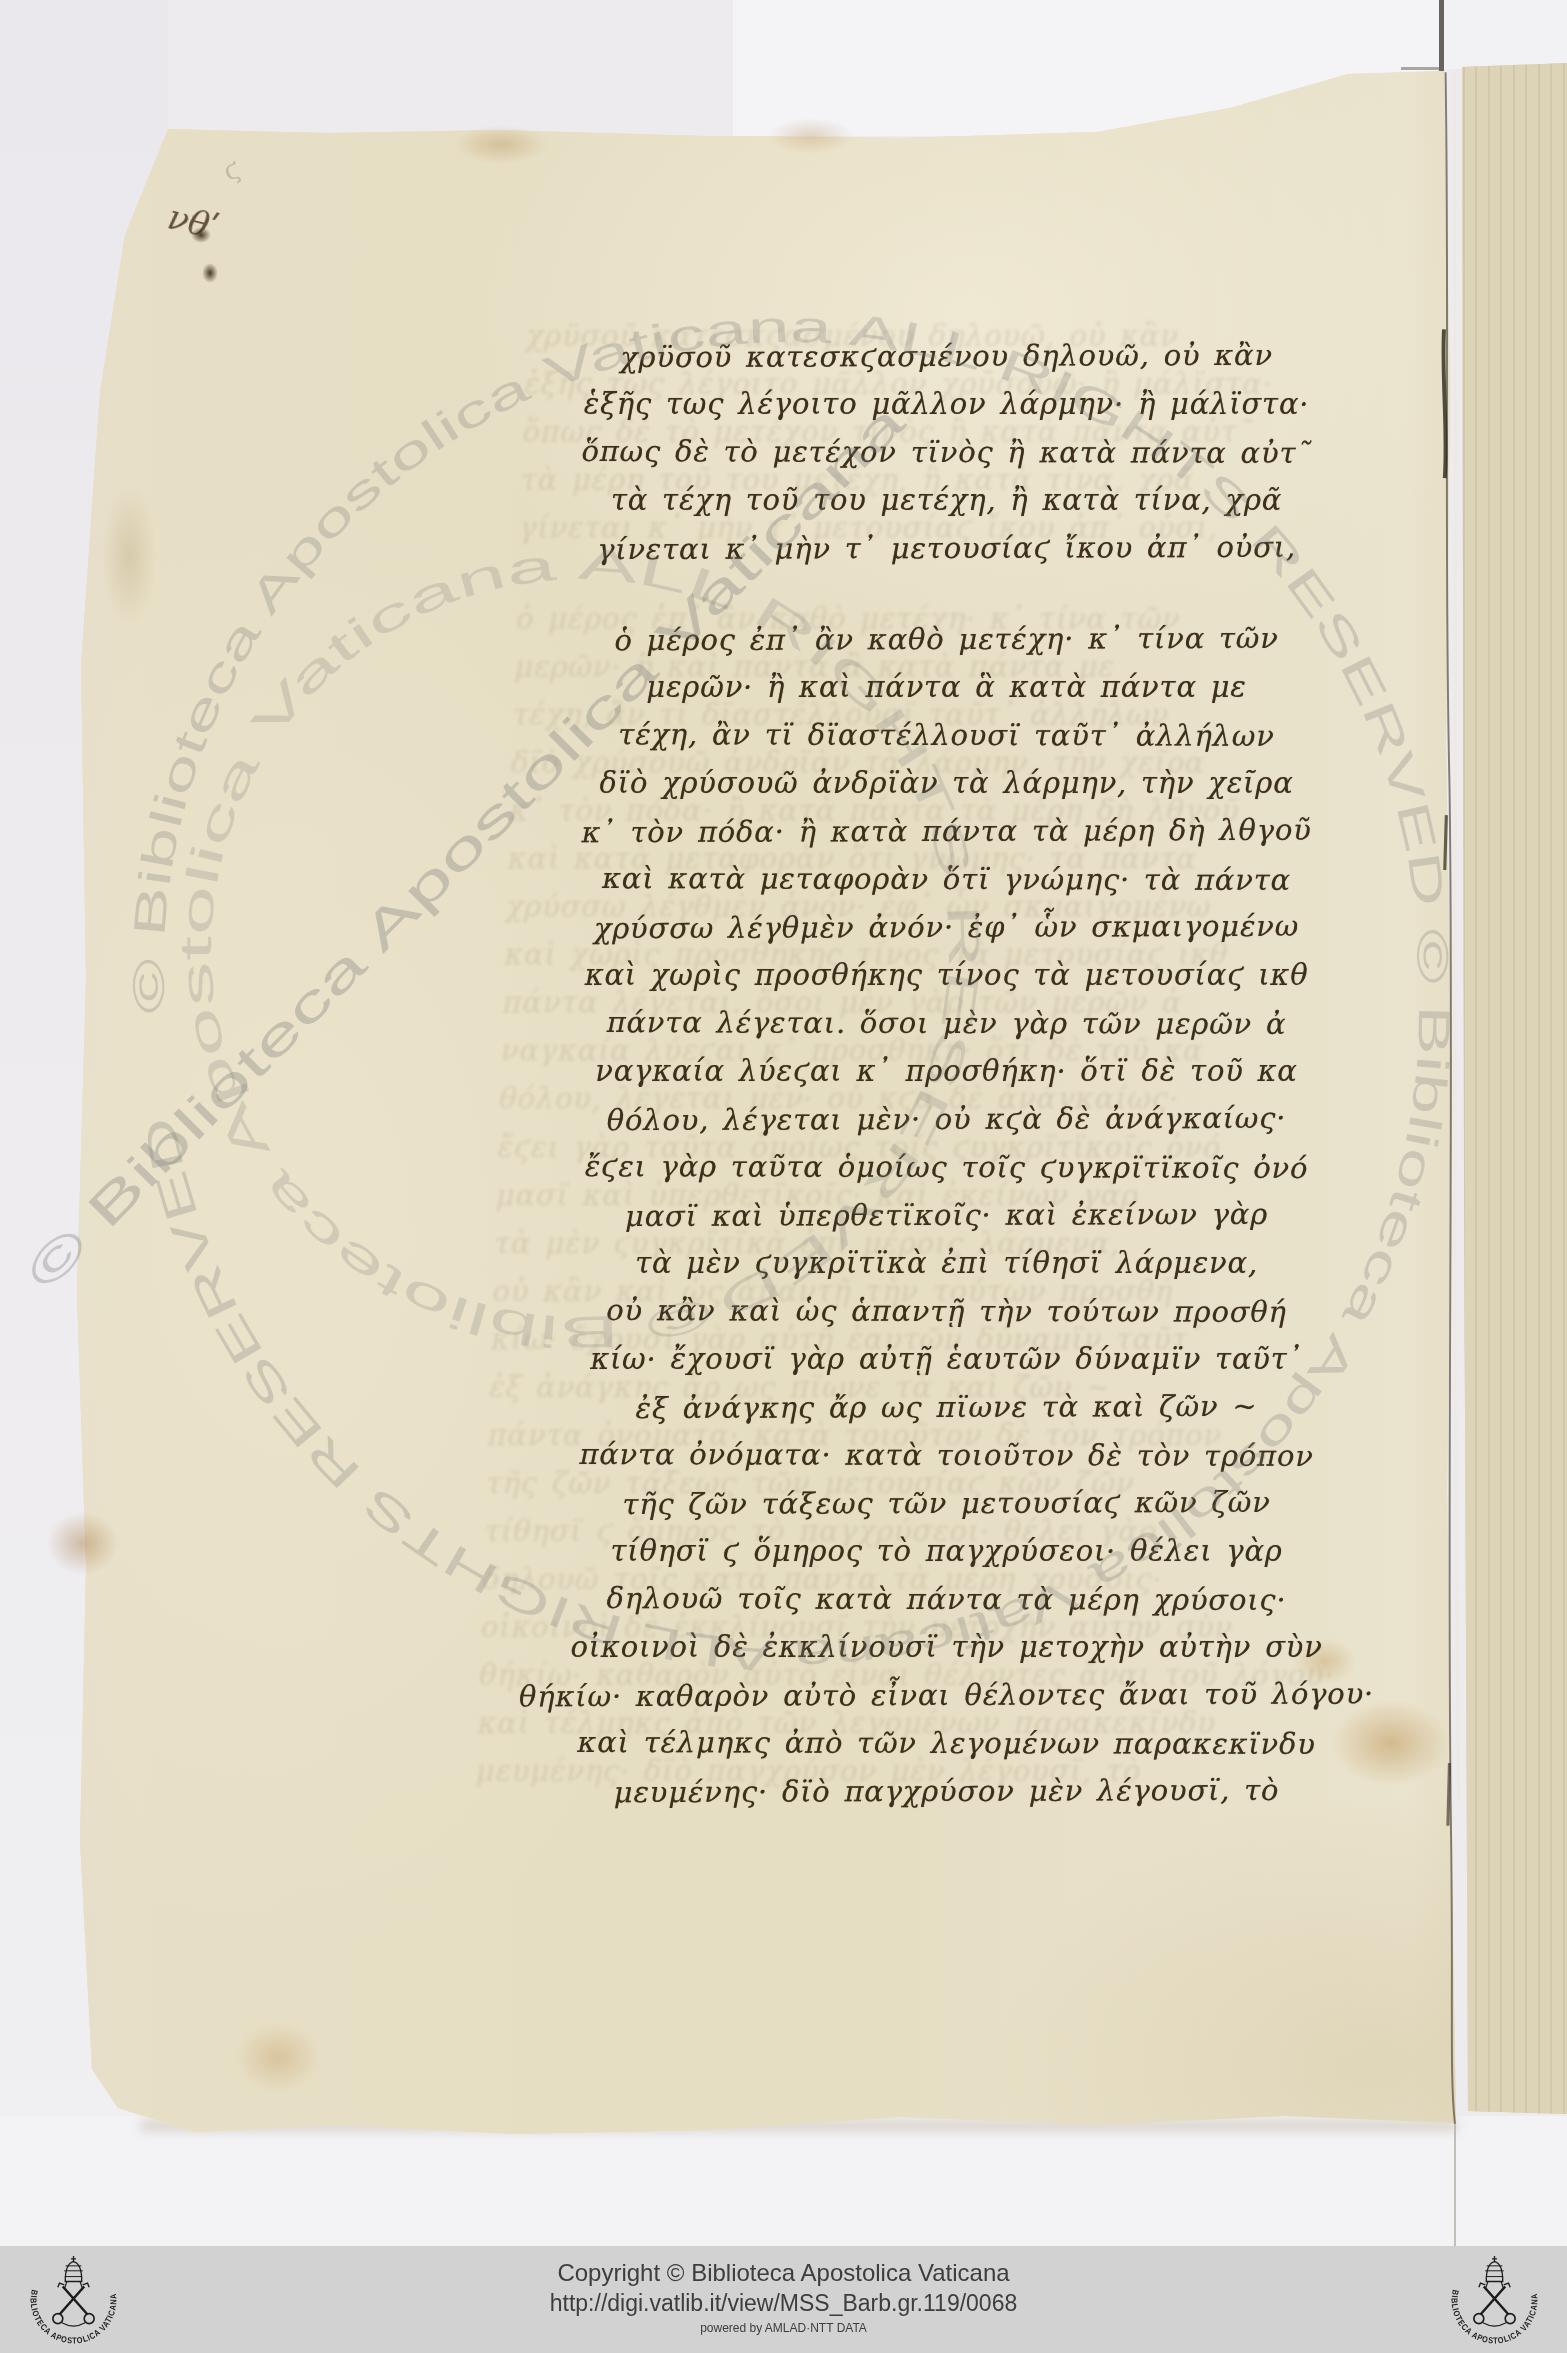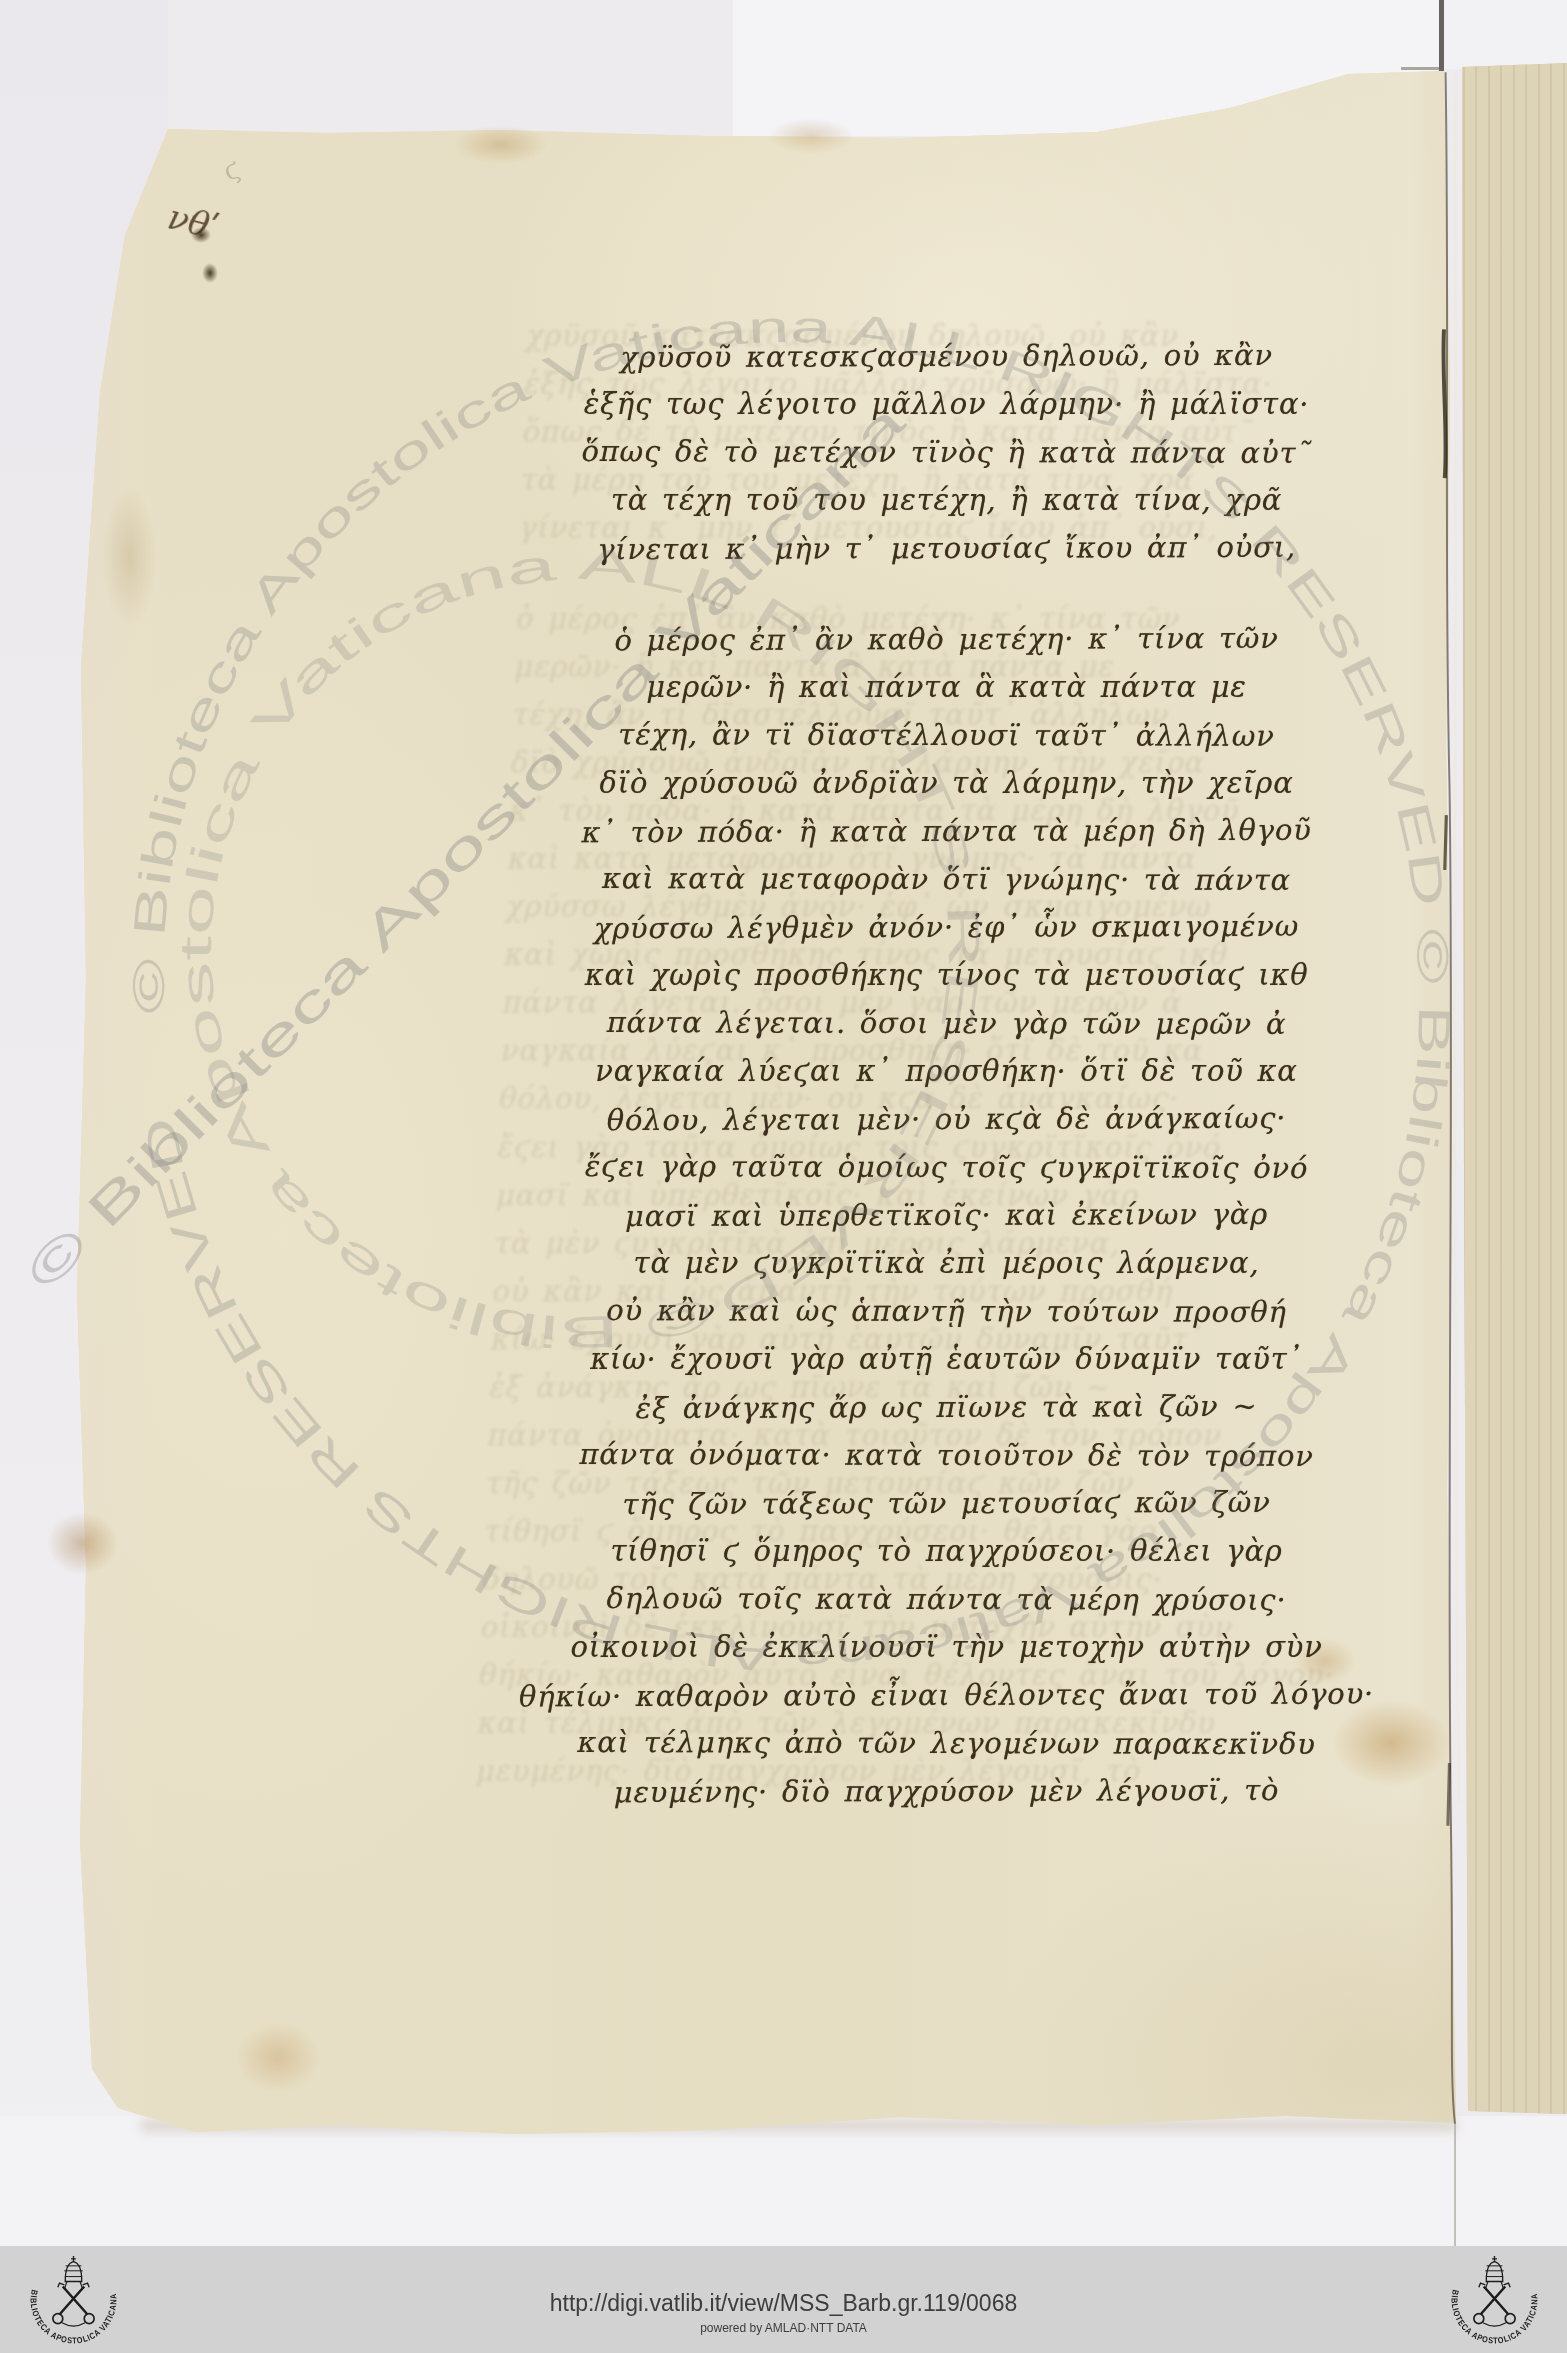--- a/index.html
+++ b/index.html
@@ -157,21 +157,21 @@
       <div class="ms-line">δϊὸ χρύσουῶ ἀνδρϊὰν τὰ λάρμην, τὴν χεῖρα</div>
       <div class="ms-line">κ᾿ τὸν πόδα· ἢ κατὰ πάντα τὰ μέρη δὴ λθγοῦ</div>
       <div class="ms-line">καὶ κατὰ μεταφορὰν ὅτϊ γνώμης· τὰ πάντα</div>
       <div class="ms-line">χρύσσω λέγθμὲν ἀνόν· ἐφ᾿ ὧν σκμαιγομένω</div>
       <div class="ms-line">καὶ χωρὶς προσθήκης τίνος τὰ μετουσίαϛ ικθ</div>
       <div class="ms-line">πάντα λέγεται. ὅσοι μὲν γὰρ τῶν μερῶν ἀ</div>
       <div class="ms-line">ναγκαία λύεϛαι κ᾿ προσθήκη· ὅτϊ δὲ τοῦ κα</div>
       <div class="ms-line">θόλου, λέγεται μὲν· οὐ κϛὰ δὲ ἀνάγκαίως·</div>
       <div class="ms-line">ἔϛει γὰρ ταῦτα ὁμοίως τοῖς ϛυγκρϊτϊκοῖς ὀνό</div>
       <div class="ms-line">μασϊ καὶ ὑπερθετϊκοῖς· καὶ ἐκείνων γὰρ</div>
-      <div class="ms-line">τὰ μὲν ϛυγκρϊτϊκὰ ἐπὶ μέροις λάρμενα,</div>
+      <div class="ms-line">τὰ μὲν ϛυγκρϊτϊκὰ ἐπὶ τίθησϊ λάρμενα,</div>
       <div class="ms-line">οὐ κἂν καὶ ὡς ἁπαντῇ τὴν τούτων προσθή</div>
       <div class="ms-line">κίω· ἔχουσϊ γὰρ αὐτῇ ἑαυτῶν δύναμϊν ταῦτ᾿</div>
       <div class="ms-line">ἐξ ἀνάγκης ἄρ ως πϊωνε τὰ καὶ ζῶν ~</div>
       <div class="ms-line">πάντα ὀνόματα· κατὰ τοιοῦτον δὲ τὸν τρόπον</div>
       <div class="ms-line">τῆς ζῶν τάξεως τῶν μετουσίαϛ κῶν ζῶν</div>
       <div class="ms-line">τίθησϊ ϛ ὅμηρος τὸ παγχρύσεοι· θέλει γὰρ</div>
       <div class="ms-line">δηλουῶ τοῖς κατὰ πάντα τὰ μέρη χρύσοις·</div>
       <div class="ms-line">οἰκοινοὶ δὲ ἐκκλίνουσϊ τὴν μετοχὴν αὐτὴν σὺν</div>
       <div class="ms-line">θήκίω· καθαρὸν αὐτὸ εἶναι θέλοντες ἄναι τοῦ λόγου·</div>
       <div class="ms-line">καὶ τέλμηκς ἀπὸ τῶν λεγομένων παρακεκϊνδυ</div>
@@ -202,20 +202,21 @@
 
   <svg class="gutter" width="1567" height="2246" viewBox="0 0 2000 2866">
     <path d="M1845 92 C1850 400 1843 700 1850 1000 C1856 1400 1846 1900 1852 2340 C1855 2550 1850 2650 1857 2710" stroke="#4a4132" stroke-width="2.5" fill="none" opacity=".65"></path>
     <path d="M1843 420 C1840 480 1848 550 1844 610" stroke="#2c2518" stroke-width="5" fill="none" opacity=".8"></path>
     <path d="M1846 1040 L1844 1110" stroke="#2c2518" stroke-width="4" fill="none" opacity=".7"></path>
     <path d="M1850 2250 L1848 2330" stroke="#2c2518" stroke-width="4" fill="none" opacity=".6"></path>
     <path d="M1856 92 C1861 700 1852 1500 1862 2300" stroke="#f0ead6" stroke-width="3" fill="none" opacity=".5"></path>
   </svg>
 
   <div class="footer">
+    <div class="footer-text f-line1">Copyright © Biblioteca Apostolica Vaticana</div>
     <div class="footer-text f-line2">http://digi.vatlib.it/view/MSS_Barb.gr.119/0068</div>
     <div class="footer-text f-line3">powered by AMLAD·NTT DATA</div>
 
     <svg class="logo left" viewBox="0 0 120 114">
       <defs>
           <path id="logoArcL" d="M 9.8 43.5 A 52 52 0 1 0 110.2 43.5"></path>
         </defs>
       <path d="M60 3 v7 M57 6.5 h6" stroke-width="1.6"></path>
       <path d="M50 34 Q50 12 60 10 Q70 12 70 34 Z" stroke-width="1.6"></path>
       <path d="M49.5 28 h21 M48.8 21 h22.4 M50.5 15 h19" stroke-width="1.2"></path>

